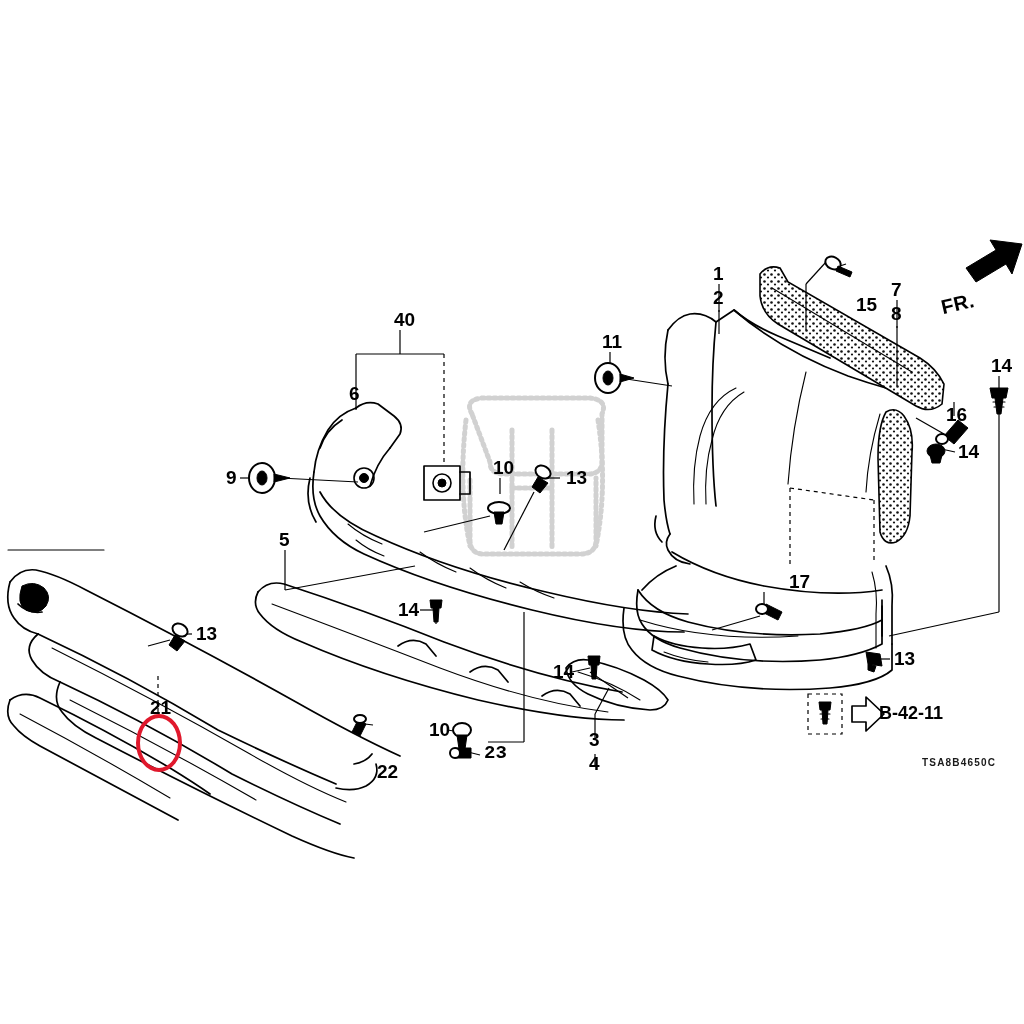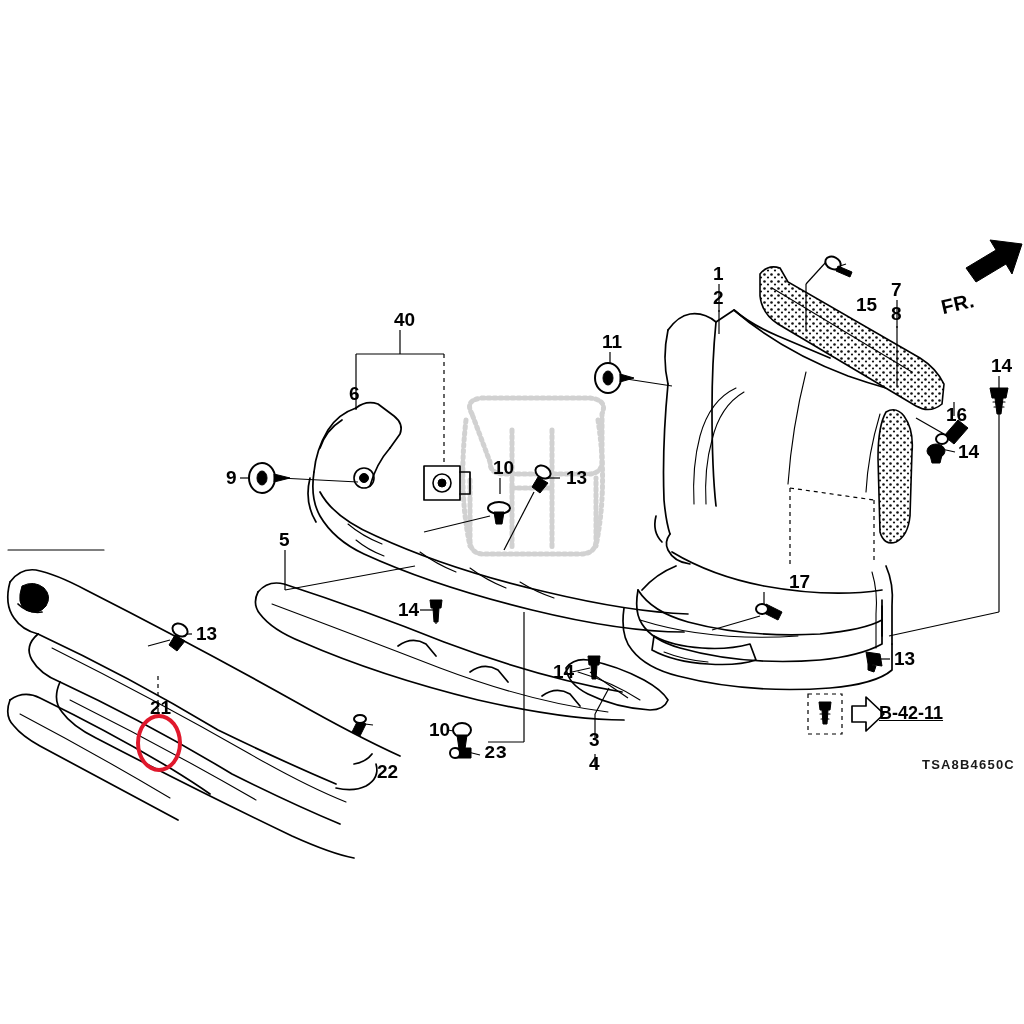--- a/index.html
+++ b/index.html
@@ -6,22 +6,22 @@
   body{width:1024px;height:1024px;overflow:hidden;
        font-family:"Liberation Sans",sans-serif;}
   #stage{position:relative;width:1024px;height:1024px;background:#ffffff;}
   #art{position:absolute;left:0;top:0;width:1024px;height:1024px;}
   .cal{position:absolute;font-weight:bold;color:#000;
        font-family:"Liberation Sans",sans-serif;line-height:1;
        white-space:nowrap;}
   .cal.n{font-size:19px;}
   .fr{position:absolute;font-size:20px;font-weight:bold;letter-spacing:.5px;
       transform:rotate(-13deg);transform-origin:left bottom;}
-  .bref{position:absolute;font-size:18px;font-weight:bold;letter-spacing:0px;text-decoration:underline;}
-  .pnum{position:absolute;font-size:13px;font-weight:bold;letter-spacing:1.2px;
+  .bref{position:absolute;font-size:18px;font-weight:bold;letter-spacing:0px;}
+  .pnum{position:absolute;font-size:10px;font-weight:bold;letter-spacing:1.2px;
         color:#1a1a1a;}
   .hl{position:absolute;border:4px solid #e0182c;border-radius:50%;
       box-sizing:border-box;background:transparent;}
 </style>
 </head>
 <body>
 
 <div id="stage">
 
   <svg id="art" viewBox="0 0 1024 1024">

